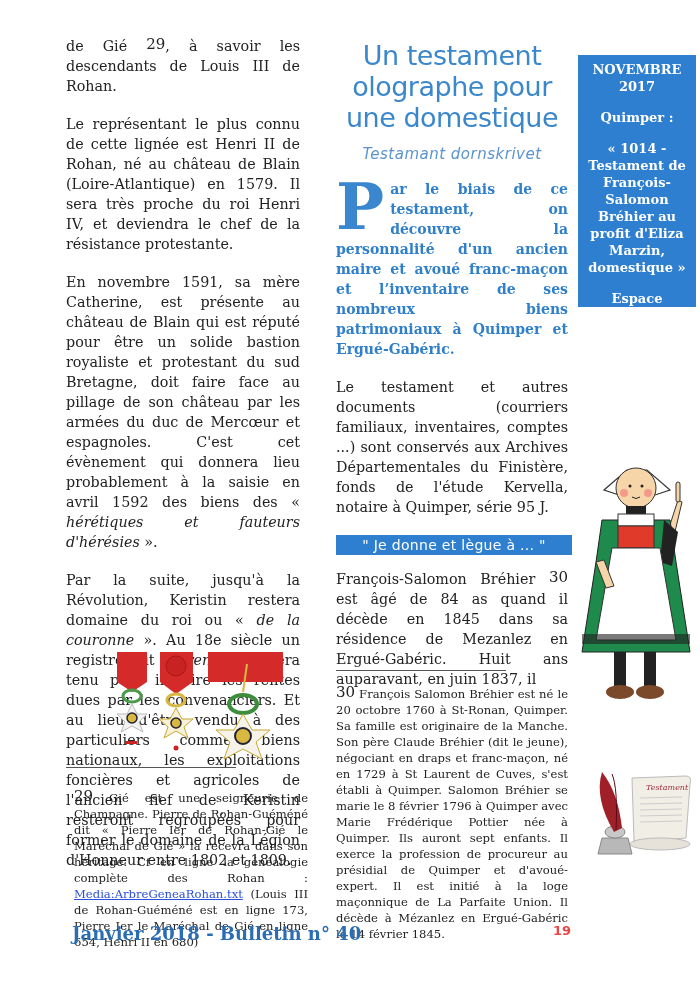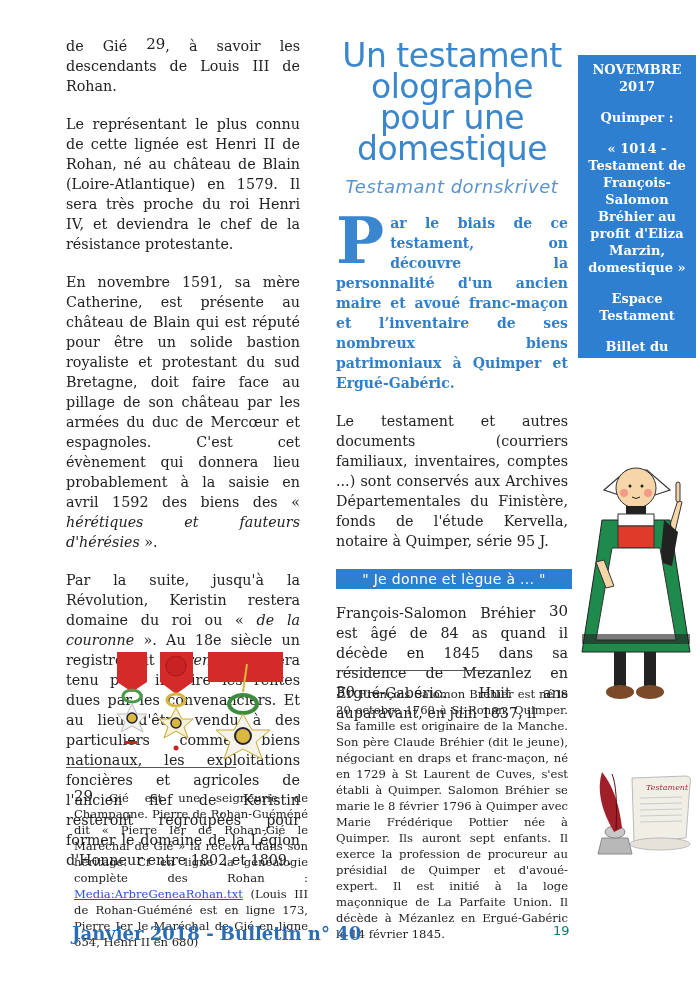--- a/index.html
+++ b/index.html
@@ -11,25 +11,25 @@
   .body-text {
     font-size: 14.3px; line-height: 20px; text-align: justify; margin: 0 0 18px 0;
     hyphens: manual;
   }
   .left-col { left: 66px; top: 36px; width: 234px; }
   .mid-col { left: 336px; top: 36px; width: 232px; }
   sup { font-size: 15px; vertical-align: top; position: relative; top: -2px; margin-top: 26px; }
   em { font-style: italic; }
 
   .title {
-    font-family: "DejaVu Sans", sans-serif; color: #3b87cc; font-size: 33px; line-height: 31px;
+    font-family: "DejaVu Sans", sans-serif; color: #3b87cc; font-size: 27px; line-height: 31px;
     text-align: center; margin: 4px 0 0 0; font-weight: normal; letter-spacing: -0.5px;
   }
   .subtitle {
-    font-family: "DejaVu Sans", sans-serif; color: #5b93cf; font-size: 18px; text-align: center;
+    font-family: "DejaVu Sans", sans-serif; color: #5b93cf; font-size: 15px; text-align: center;
     margin: 12px 0 16px 0; font-style: italic; font-weight: 200; letter-spacing: 0.5px;
   }
   .lead {
     color: #2f7fcb; font-weight: bold; font-size: 14px; line-height: 20px; text-align: justify;
     margin: 0 0 18px 0;
   }
   .dropcap {
     float: left; font-size: 64px; line-height: 52px; font-weight: bold; color: #3a86cf;
     margin: 2px 6px 0 0; font-family: "DejaVu Serif", serif;
   }
@@ -38,32 +38,32 @@
     font-family: "DejaVu Sans", sans-serif; font-size: 14px; height: 20px; line-height: 20px;
     margin: 6px -4px 14px 0; letter-spacing: 0.3px;
   }
   .footnote-rule { border: 0; border-top: 1px solid #555; margin: 0; }
   .footnote {
     font-size: 11.6px; line-height: 16px; text-align: justify; margin: 0;
   }
   .footnote a { color: #2a4fd8; text-decoration: underline; }
 
   .sidebar-box {
-    position: absolute; left: 578px; top: 55px; width: 118px; height: 303px; background: #2f7fd0;
+    position: absolute; left: 578px; top: 55px; width: 118px; height: 252px; background: #2f7fd0;
     color: #fff; font-weight: bold; text-align: center; font-size: 13px; line-height: 17px;
     font-family: "DejaVu Serif", serif; padding-top: 6px; box-sizing: border-box;
   }
   .sidebar-box p { margin: 0 6px 14px 6px; }
 
   .footer-left {
     position: absolute; left: 72px; top: 923px; color: #2a6db5; font-weight: bold; font-size: 18px;
     font-family: "DejaVu Serif", serif;
   }
   .footer-right {
-    position: absolute; left: 553px; top: 923px; color: #0f766e; font-weight: normal; font-size: 13px;
+    position: absolute; left: 553px; top: 923px; color: #ef4444; font-weight: bold; font-size: 13px;
     font-family: "DejaVu Sans", sans-serif;
   }
 </style>
 </head>
 <body>
 
 <div class="col left-col">
   <p class="body-text"><span>de Gié </span><sup>29</sup><span>, à savoir les descendants de Louis III de Rohan.</span></p>
   <p class="body-text">Le représentant le plus connu de cette lignée est Henri II de Rohan, né au château de Blain (Loire-Atlantique) en 1579. Il sera très proche du roi Henri IV, et deviendra le chef de la résistance protestante.</p>
   <p class="body-text"><span>En novembre 1591, sa mère Catherine, est présente au château de Blain qui est réputé pour être un solide bastion royaliste et protestant du sud Bretagne, doit faire face au pillage de son château par les armées du duc de Mercœur et espagnoles. C'est cet évènement qui donnera lieu probablement à la saisie en avril 1592 des biens des « </span><em>hérétiques et fauteurs d'hérésies</em><span> ».</span></p>

